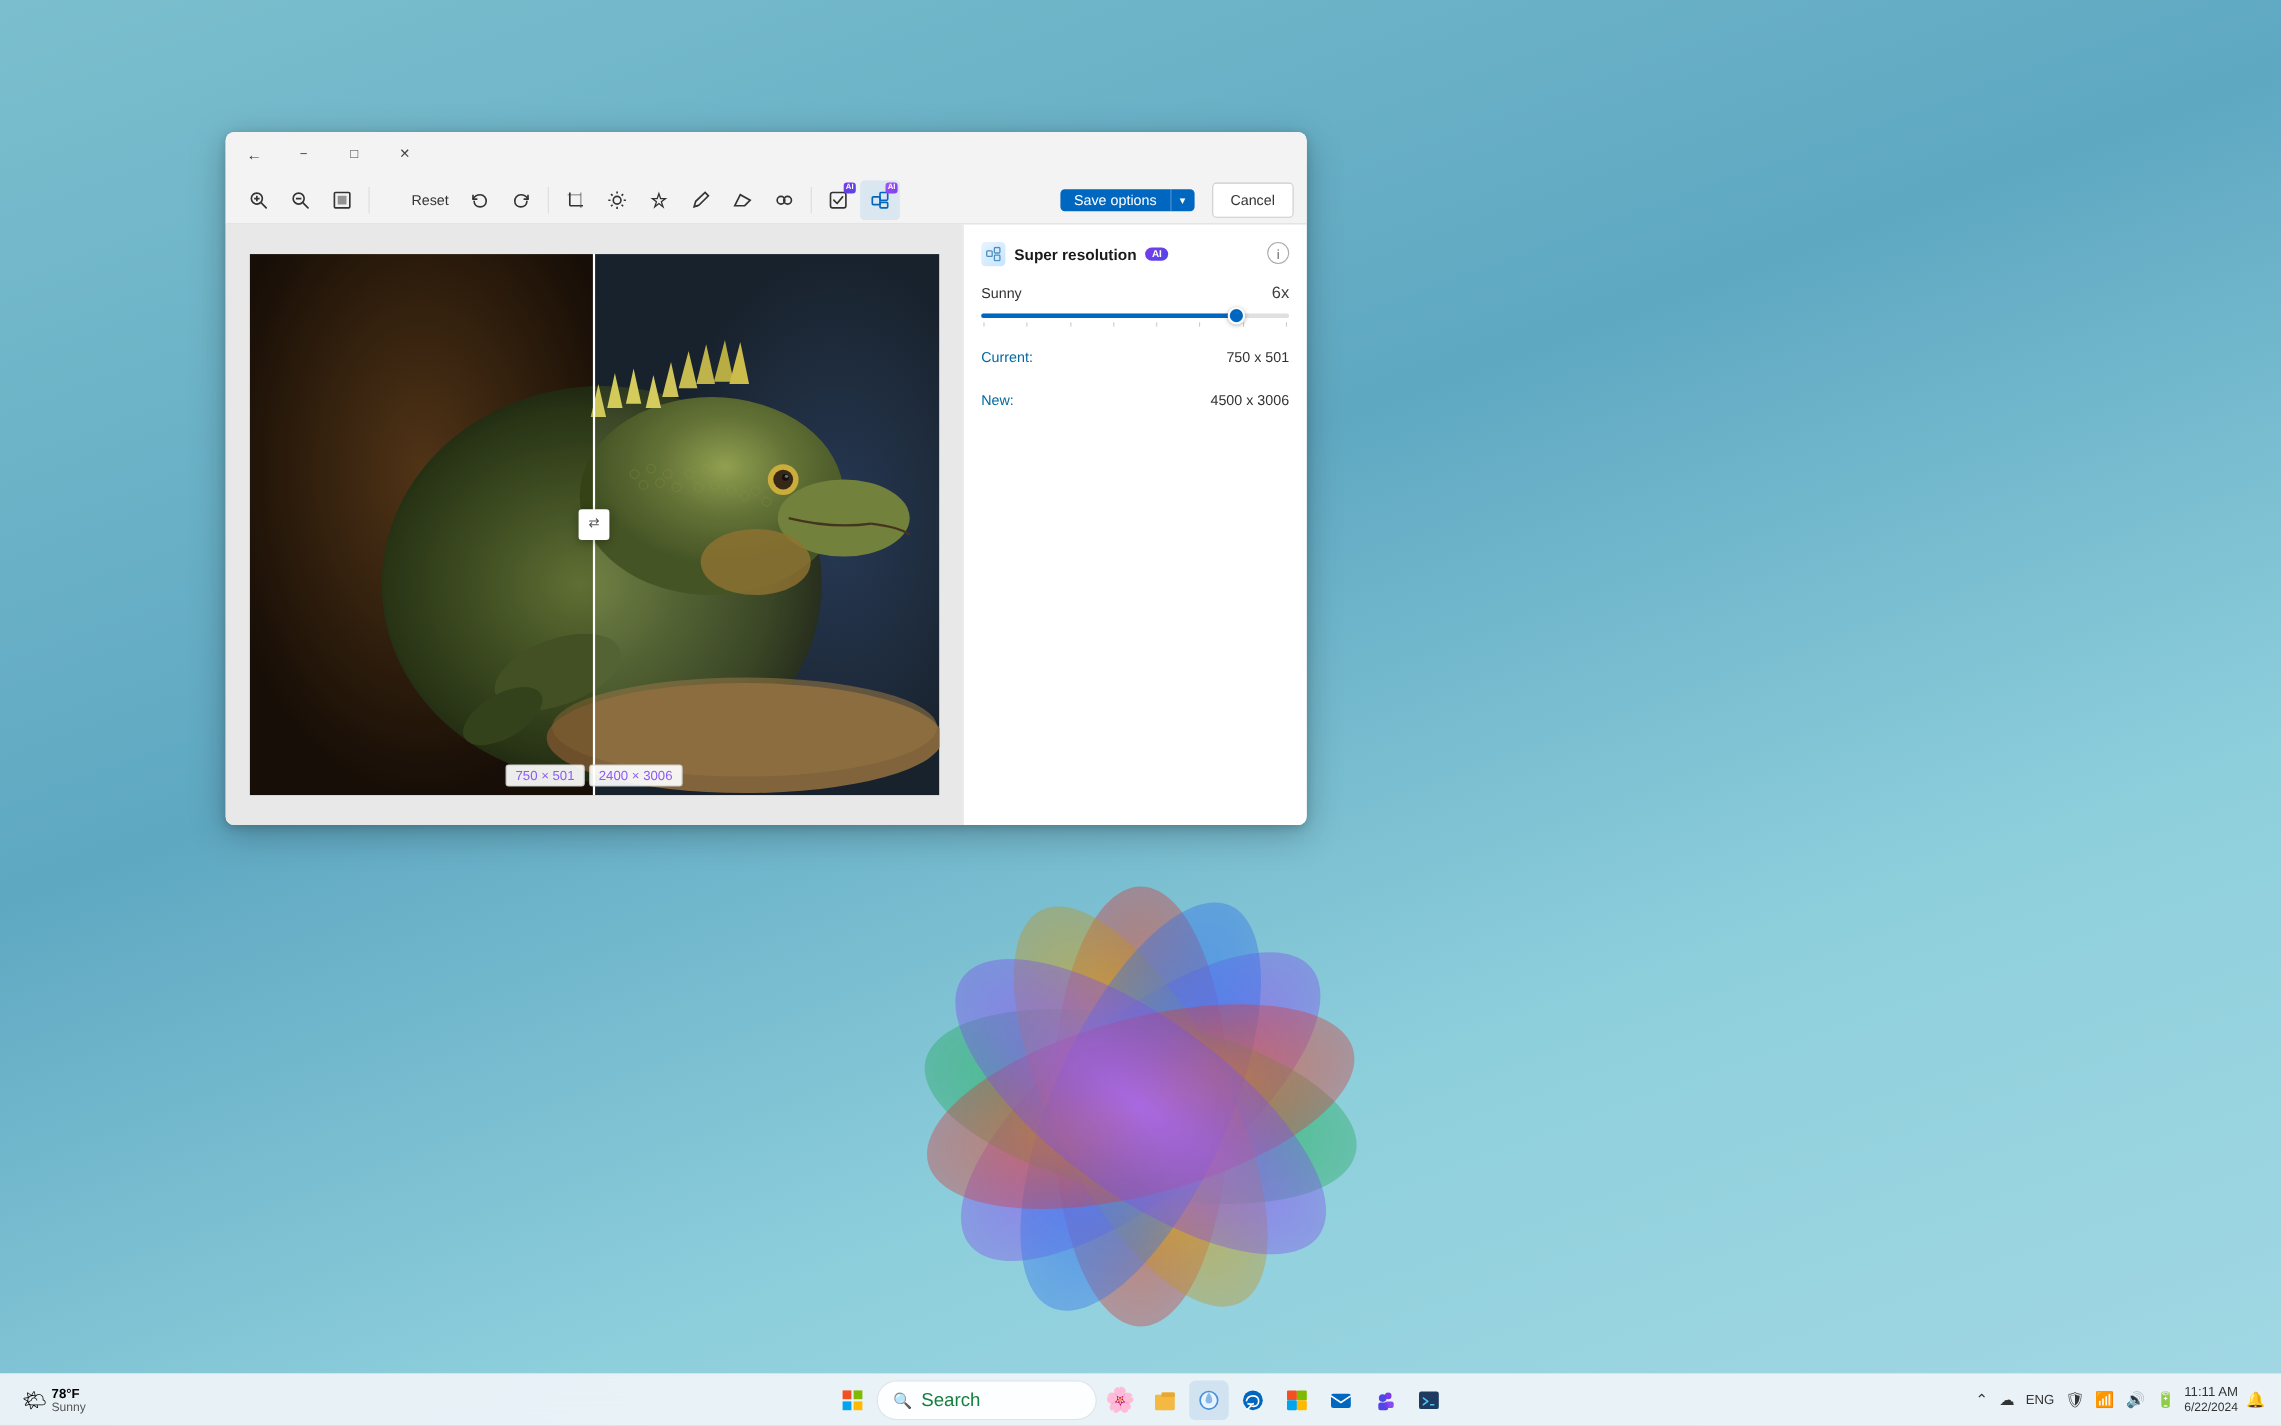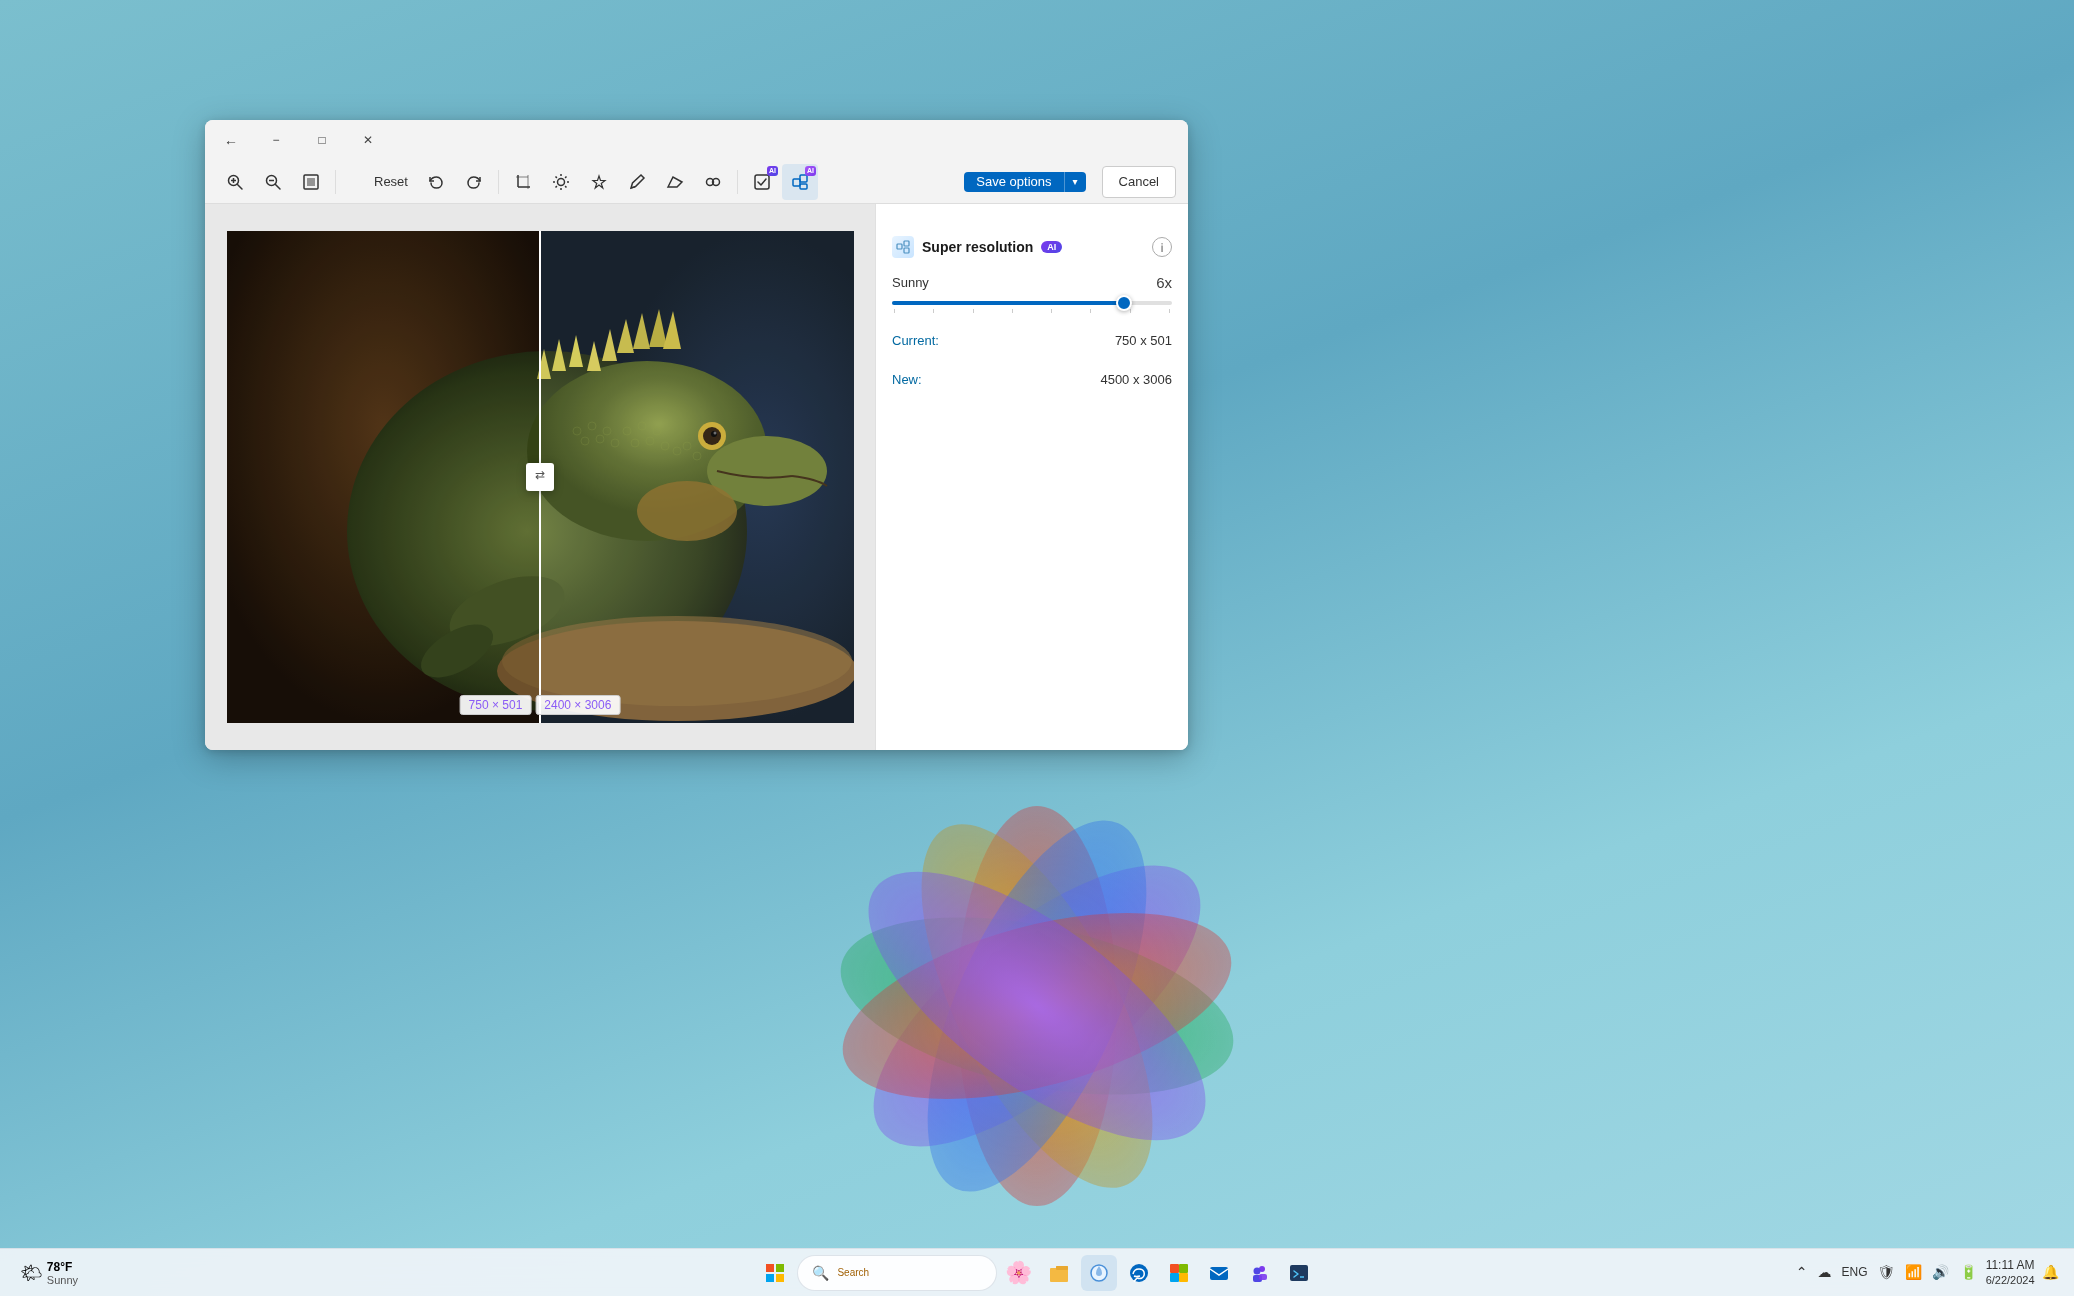--- a/index.html
+++ b/index.html
@@ -54,22 +54,22 @@
       background: rgba(255,255,255,0.9);
       border-radius: 20px;
       padding: 4px 14px;
       gap: 8px;
       height: 36px;
       min-width: 200px;
       border: 1px solid rgba(200,210,220,0.6);
       cursor: pointer;
     }
     .search-bar-text {
-      font-size: 10px;
-      color: #a16207;
+      font-size: 17px;
+      color: #15803d;
     }
     .clock {
       text-align: right;
       line-height: 1.3;
     }
     .clock-time { font-size: 12px; font-weight: 500; }
     .clock-date { font-size: 11px; }
     .weather-info { display: flex; align-items: center; gap: 4px; font-size: 12px; }
 
     
@@ -263,23 +263,21 @@
       padding: 16px;
       display: flex;
       flex-direction: column;
       gap: 16px;
       flex-shrink: 0;
       overflow-y: auto;
     }
 
     .panel-header {
       display: flex;
-      align-items: center;
       justify-content: space-between;
-      margin-top: 16px;
     }
     .panel-title-group {
       display: flex;
       align-items: center;
       gap: 8px;
     }
     .panel-title {
       font-size: 14px;
       font-weight: 600;
       color: #1a1a1a;

